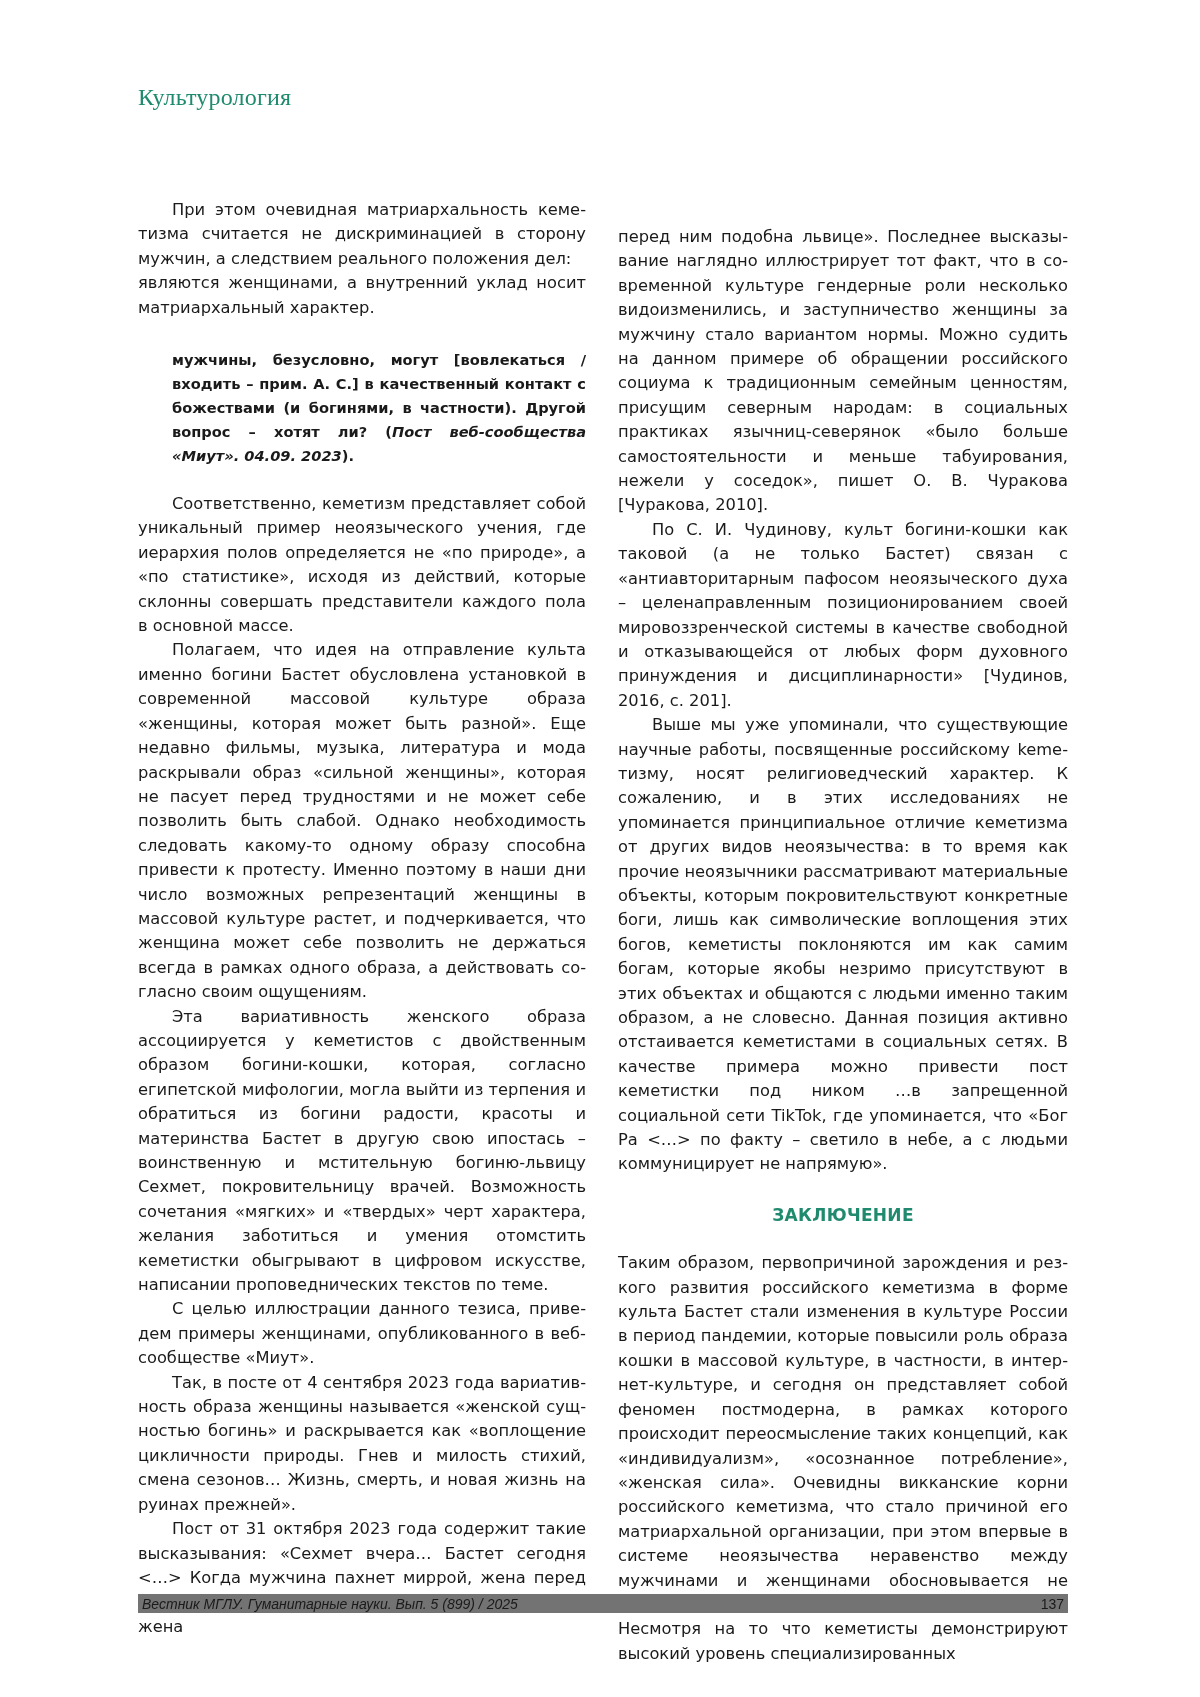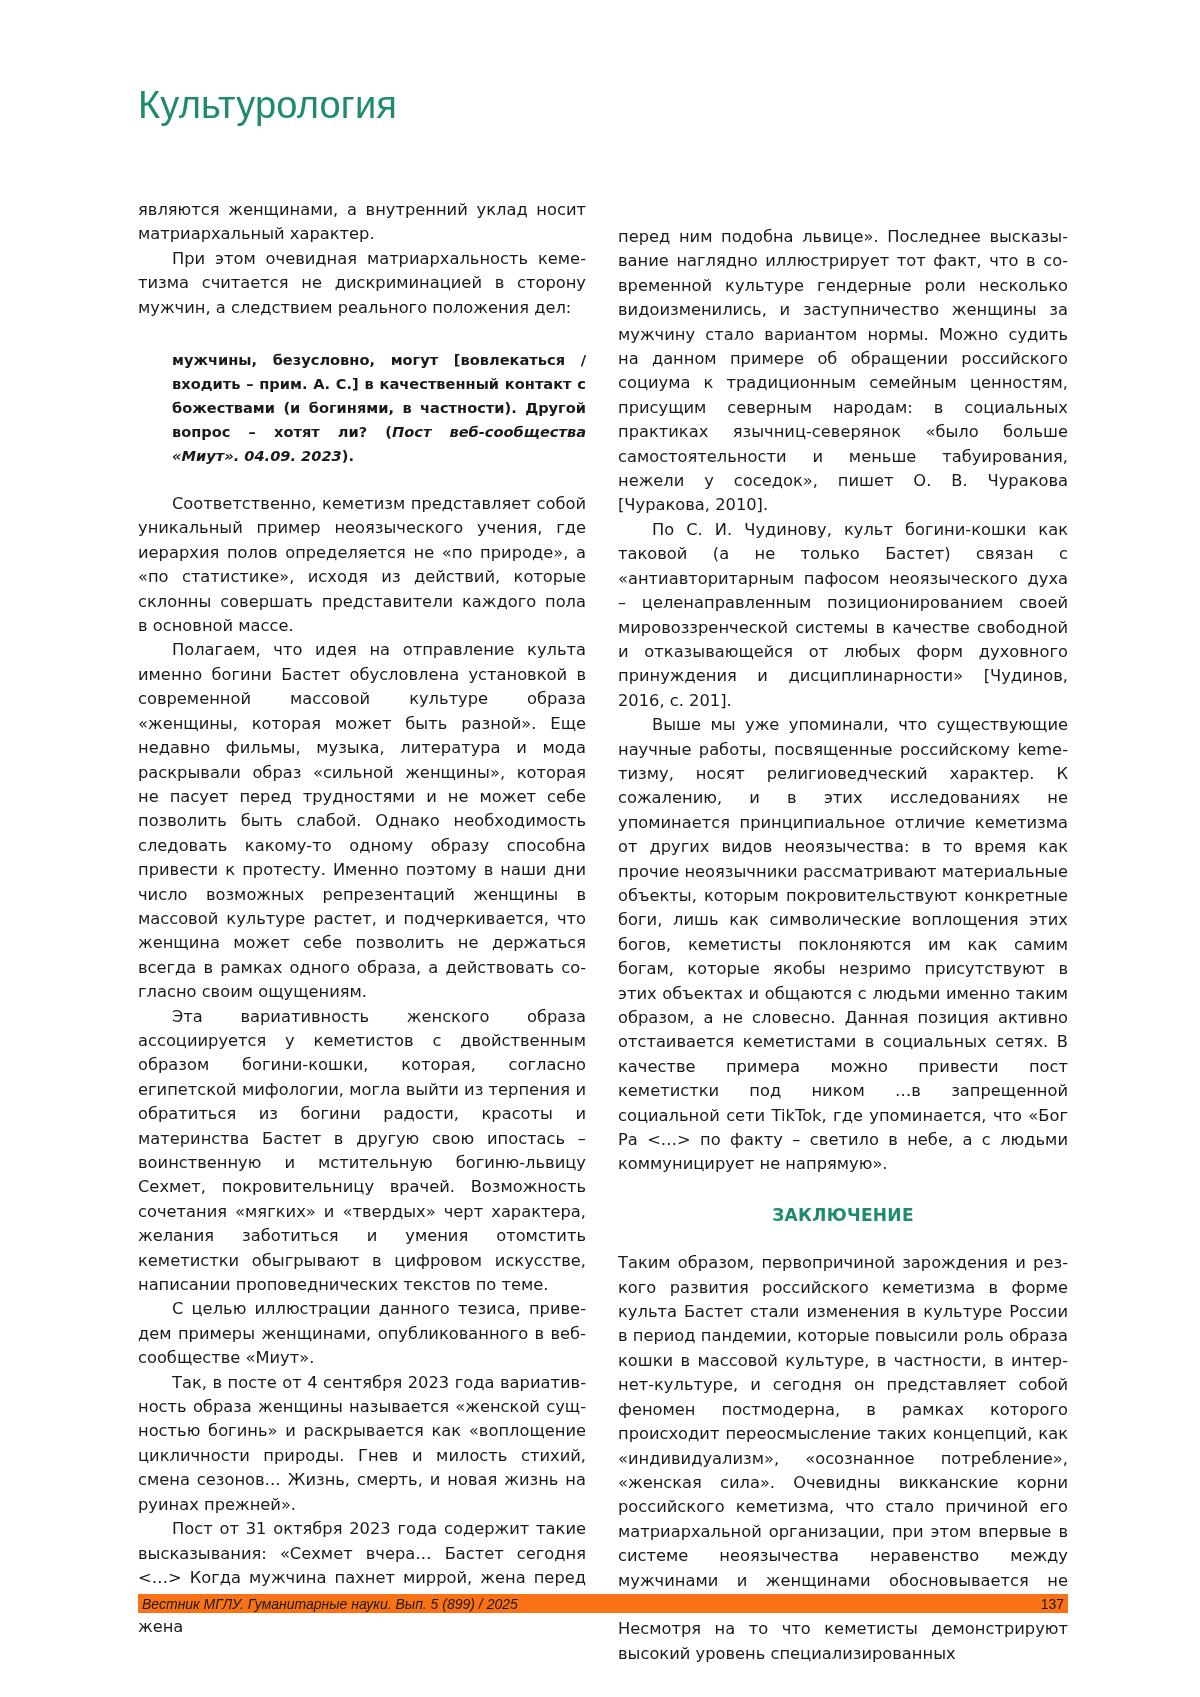--- a/index.html
+++ b/index.html
@@ -1,44 +1,44 @@
 <!DOCTYPE html>
 <html><head>
 <meta charset="utf-8">
 <style>
   html, body { margin: 0; padding: 0; background: #ffffff; }
   body { width: 1200px; height: 1697px; position: relative; overflow: hidden;
          font-family: "DejaVu Sans", sans-serif; color: #1a1a1a; }
-  .section-title { position: absolute; left: 138px; top: 84px; font-size: 38px;
-         color: #1f8a6d; font-family: Liberation Sans, sans-serif; letter-spacing: 0.2px; }
+  .section-title { position: absolute; left: 138px; top: 84px; font-size: 24px;
+         color: #1f8a6d; font-family: Liberation Serif, serif; letter-spacing: 0.2px; }
   .col { position: absolute; top: 198px; width: 448px; font-size: 16.3px;
          line-height: 24.4px; text-align: justify; hyphens: manual; }
   .col-left { left: 138px; }
   .col-right { left: 618px; width: 450px; top: 181px; margin-top: 44px; }
   .p { margin: 0; text-indent: 34px; }
   .p.noindent { text-indent: 0; }
   .quote { margin: 28px 0 24px 34px; font-size: 14.6px; line-height: 24px; text-align: justify; font-weight: bold; }
   .quote em { font-style: italic; }
   .heading { margin: 26px 0 24px 0; color: #1f8a6d; font-weight: bold; font-size: 17px;
          letter-spacing: 0.3px; text-indent: 0; text-align: center; }
   .footer { position: absolute; left: 138px; top: 1594px; width: 930px; height: 19px;
-         background: #f97316; display: flex; justify-content: space-between; align-items: center; }
+         background: #737373; display: flex; justify-content: space-between; align-items: center; }
   .footer-title { font-style: italic; font-size: 14px; color: #1a1a1a; padding-left: 4px;
          font-family: "Liberation Sans", sans-serif; }
   .footer-page { font-size: 14px; color: #1a1a1a; padding-right: 4px;
          font-family: Liberation Sans, sans-serif; }
 </style>
 </head>
 <body>
 
 <div class="section-title">Культурология</div>
 
 <div class="col col-left">
+  <p class="p">При этом очевидная матриархальность кеме­тизма считается не дискриминацией в сторону мужчин, а следствием реального положения дел:</p>
   <p class="p noindent">являются женщинами, а внутренний уклад носит матриархальный характер.</p>
-  <p class="p">При этом очевидная матриархальность кеме­тизма считается не дискриминацией в сторону мужчин, а следствием реального положения дел:</p>
   <div class="quote"><span>мужчины, безусловно, могут [вовлекаться / входить – прим. А. С.] в качественный контакт с божествами (и богинями, в частности). Другой вопрос – хотят ли? (</span><em>Пост веб-сообщества «Миут». 04.09. 2023</em><span>).</span></div>
   <p class="p">Соответственно, кеметизм представляет собой уникальный пример неоязыческого учения, где иерархия полов определяется не «по природе», а «по статистике», исходя из действий, которые склонны совершать представители каждого пола в основной массе.</p>
   <p class="p">Полагаем, что идея на отправление культа именно богини Бастет обусловлена установкой в со­временной массовой культуре образа «женщины, которая может быть разной». Еще недавно фильмы, музыка, литература и мода раскрывали образ «силь­ной женщины», которая не пасует перед трудностя­ми и не может себе позволить быть слабой. Однако необходимость следовать какому-то одному обра­зу способна привести к протесту. Именно поэтому в наши дни число возможных репрезентаций жен­щины в массовой культуре растет, и подчеркивается, что женщина может себе позволить не держаться всегда в рамках одного образа, а действовать со­гласно своим ощущениям.</p>
   <p class="p">Эта вариативность женского образа ассоцииру­ется у кеметистов с двойственным образом боги­ни-кошки, которая, согласно египетской мифологии, могла выйти из терпения и обратиться из богини радости, красоты и материнства Бастет в другую свою ипостась – воинственную и мстительную богиню-львицу Сехмет, покровительницу врачей. Возможность сочетания «мягких» и «твердых» черт характера, желания заботиться и умения отомстить кеметистки обыгрывают в цифровом искусстве, написании проповеднических текстов по теме.</p>
   <p class="p">С целью иллюстрации данного тезиса, приве­дем примеры женщинами, опубликованного в веб-сообществе «Миут».</p>
   <p class="p">Так, в посте от 4 сентября 2023 года вариатив­ность образа женщины называется «женской сущ­ностью богинь» и раскрывается как «воплощение цикличности природы. Гнев и милость стихий, сме­на сезонов… Жизнь, смерть, и новая жизнь на руи­нах прежней».</p>
   <p class="p">Пост от 31 октября 2023 года содержит такие высказывания: «Сехмет вчера… Бастет сегодня &lt;…&gt; Когда мужчина пахнет миррой, жена перед ним – словно кошка. Когда мужчина в страдании – жена</p>
 </div>
 
 <div class="col col-right">

